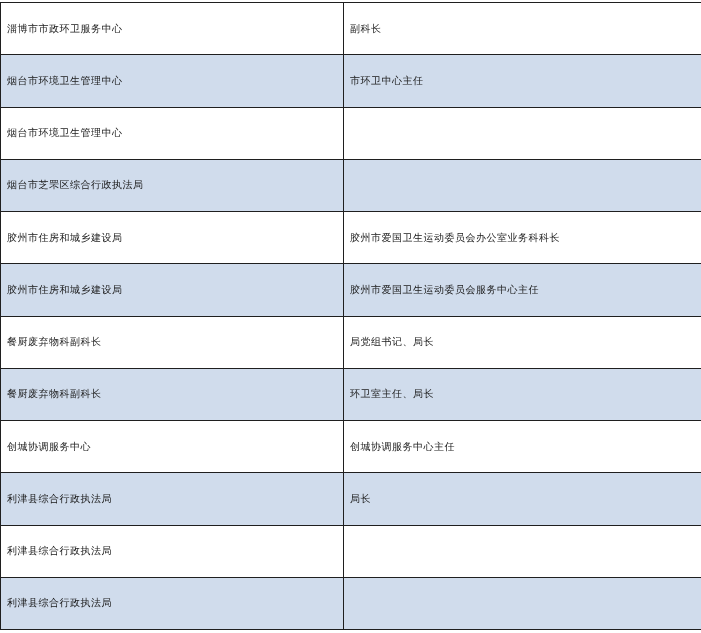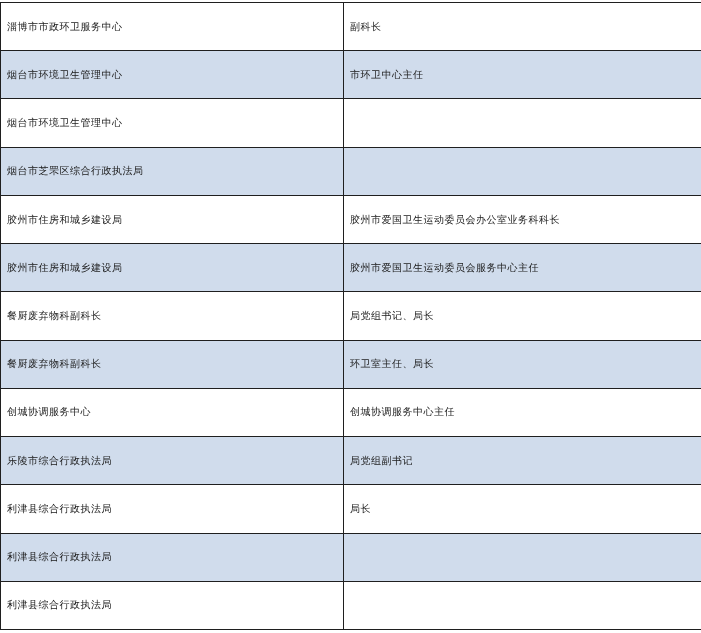--- a/index.html
+++ b/index.html
@@ -138,28 +138,20 @@
       <div class="t-row">
       <div class="t-cell unit">
         <span>创城协调服务中心</span>
       </div>
       <div class="t-cell position">
         <span>创城协调服务中心主任</span>
       </div>
     </div>
       <div class="t-row">
       <div class="t-cell unit">
-        <span>乐陵市综合行政执法局</span>
-      </div>
-      <div class="t-cell position">
-        <span>局党组副书记</span>
-      </div>
-    </div>
-      <div class="t-row">
-      <div class="t-cell unit">
         <span>利津县综合行政执法局</span>
       </div>
       <div class="t-cell position">
         <span>局长</span>
       </div>
     </div>
       <div class="t-row">
       <div class="t-cell unit">
         <span>利津县综合行政执法局</span>
       </div>

